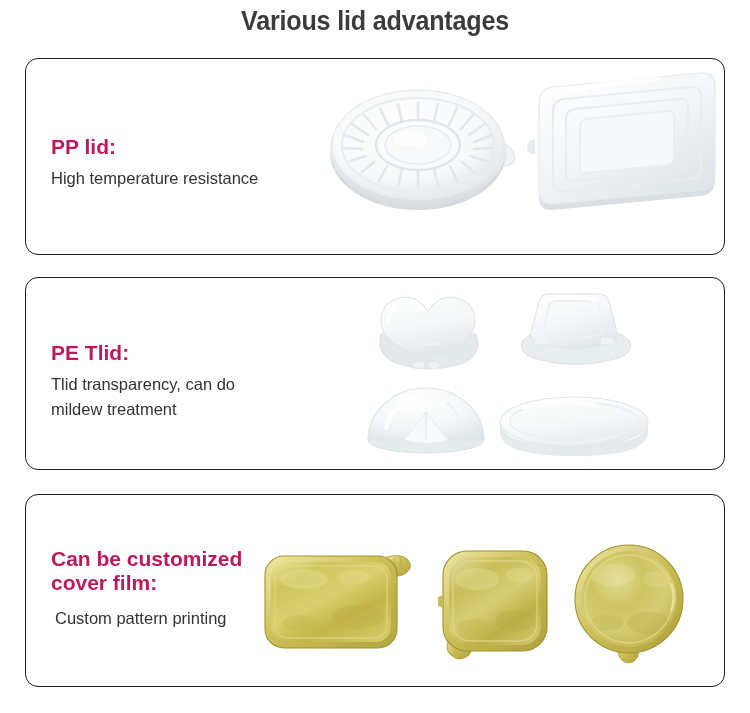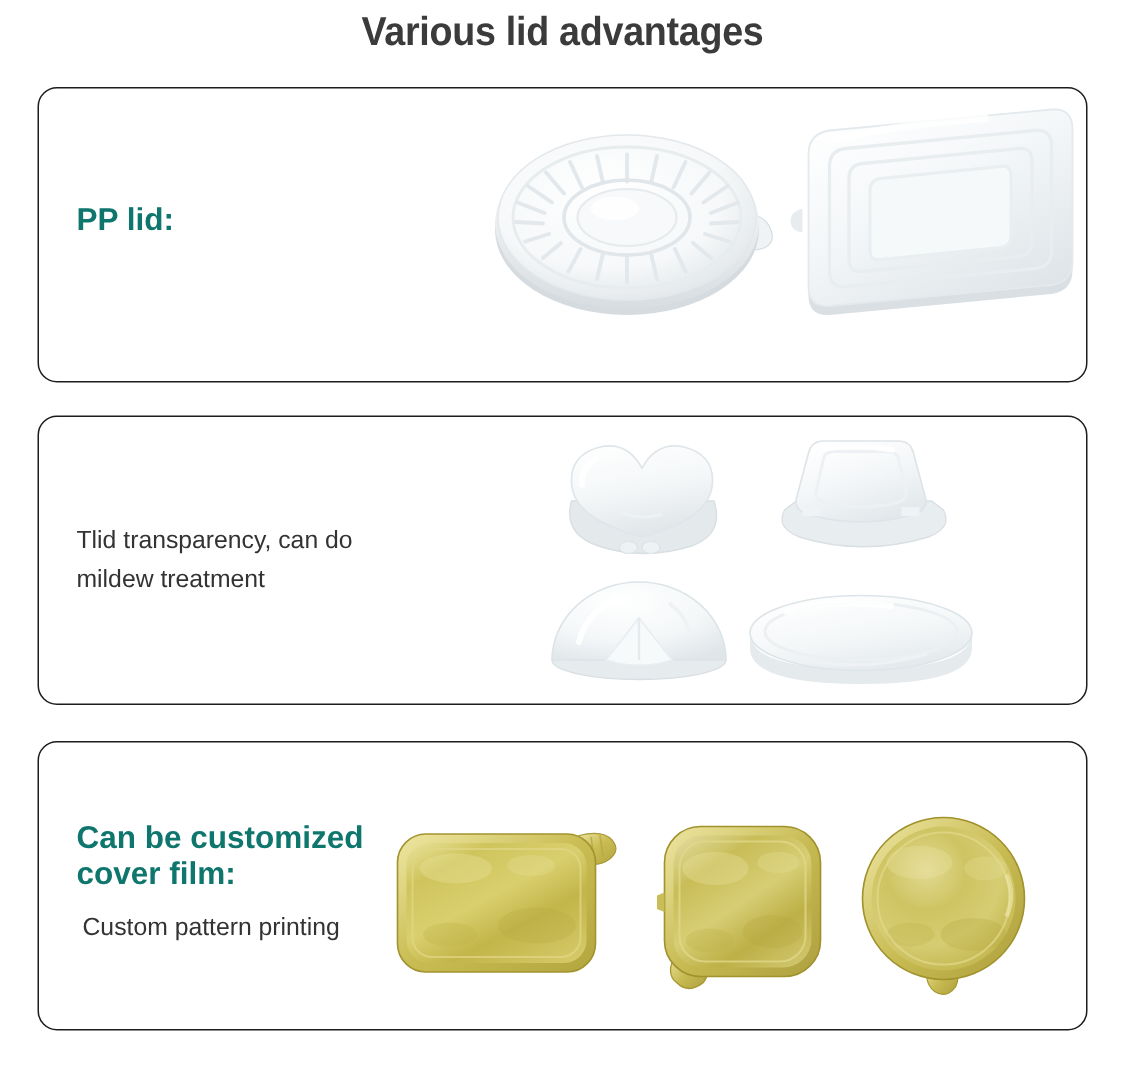--- a/index.html
+++ b/index.html
@@ -47,21 +47,21 @@
   #panel-film{ top: 494px; height: 193px; border-radius: 13px; }
 
   .panel-text {
     position: absolute;
     left: 25px;
     color: #2e2e2e;
   }
   .panel-heading {
     font-size: 21px;
     font-weight: bold;
-    color: #0f766e;
+    color: #be185d;
     line-height: 1.12;
     white-space: pre-line;
   }
   .panel-sub {
     font-size: 16.5px;
     font-weight: normal;
     color: #333333;
     line-height: 1.55;
     white-space: pre-line;
   }
@@ -96,20 +96,21 @@
 </style>
 </head>
 <body>
 
 <div class="page-title">Various lid advantages</div>
 
 <div class="panel" id="panel-pp">
 
   <div class="panel-text" id="pp-text">
     <div class="panel-heading">PP lid:</div>
+    <div class="panel-sub">High temperature resistance</div>
   </div>
 
   <div class="product" id="pp-round">
     <svg width="200" height="150" viewBox="0 0 200 150">
       <defs>
         <radialGradient id="ppRoundG" cx="42%" cy="36%" r="72%">
           <stop offset="0%" stop-color="#ffffff"></stop>
           <stop offset="62%" stop-color="#f6f8f9"></stop>
           <stop offset="100%" stop-color="#dfe4e7"></stop>
         </radialGradient>
@@ -181,20 +182,21 @@
       <path d="M44 28 q40 -10 100 -14" stroke="#ffffff" stroke-width="5" fill="none" opacity="0.8" stroke-linecap="round"></path>
 
       <path d="M22 74 q-8 2 -8 8 q0 7 8 8 z" fill="#e7ecef"></path>
     </svg>
   </div>
 </div>
 
 <div class="panel" id="panel-pet">
 
   <div class="panel-text" id="pet-text">
+    <div class="panel-heading">PE Tlid:</div>
     <div class="panel-sub">Tlid transparency, can do
 mildew treatment</div>
   </div>
 
   <div class="product" id="pet-heart">
     <svg width="135" height="95" viewBox="0 0 135 95">
       <defs>
         <linearGradient id="heartG" x1="0" y1="0" x2="0.3" y2="1">
           <stop offset="0%" stop-color="#ffffff"></stop>
           <stop offset="55%" stop-color="#f4f7f8"></stop>

